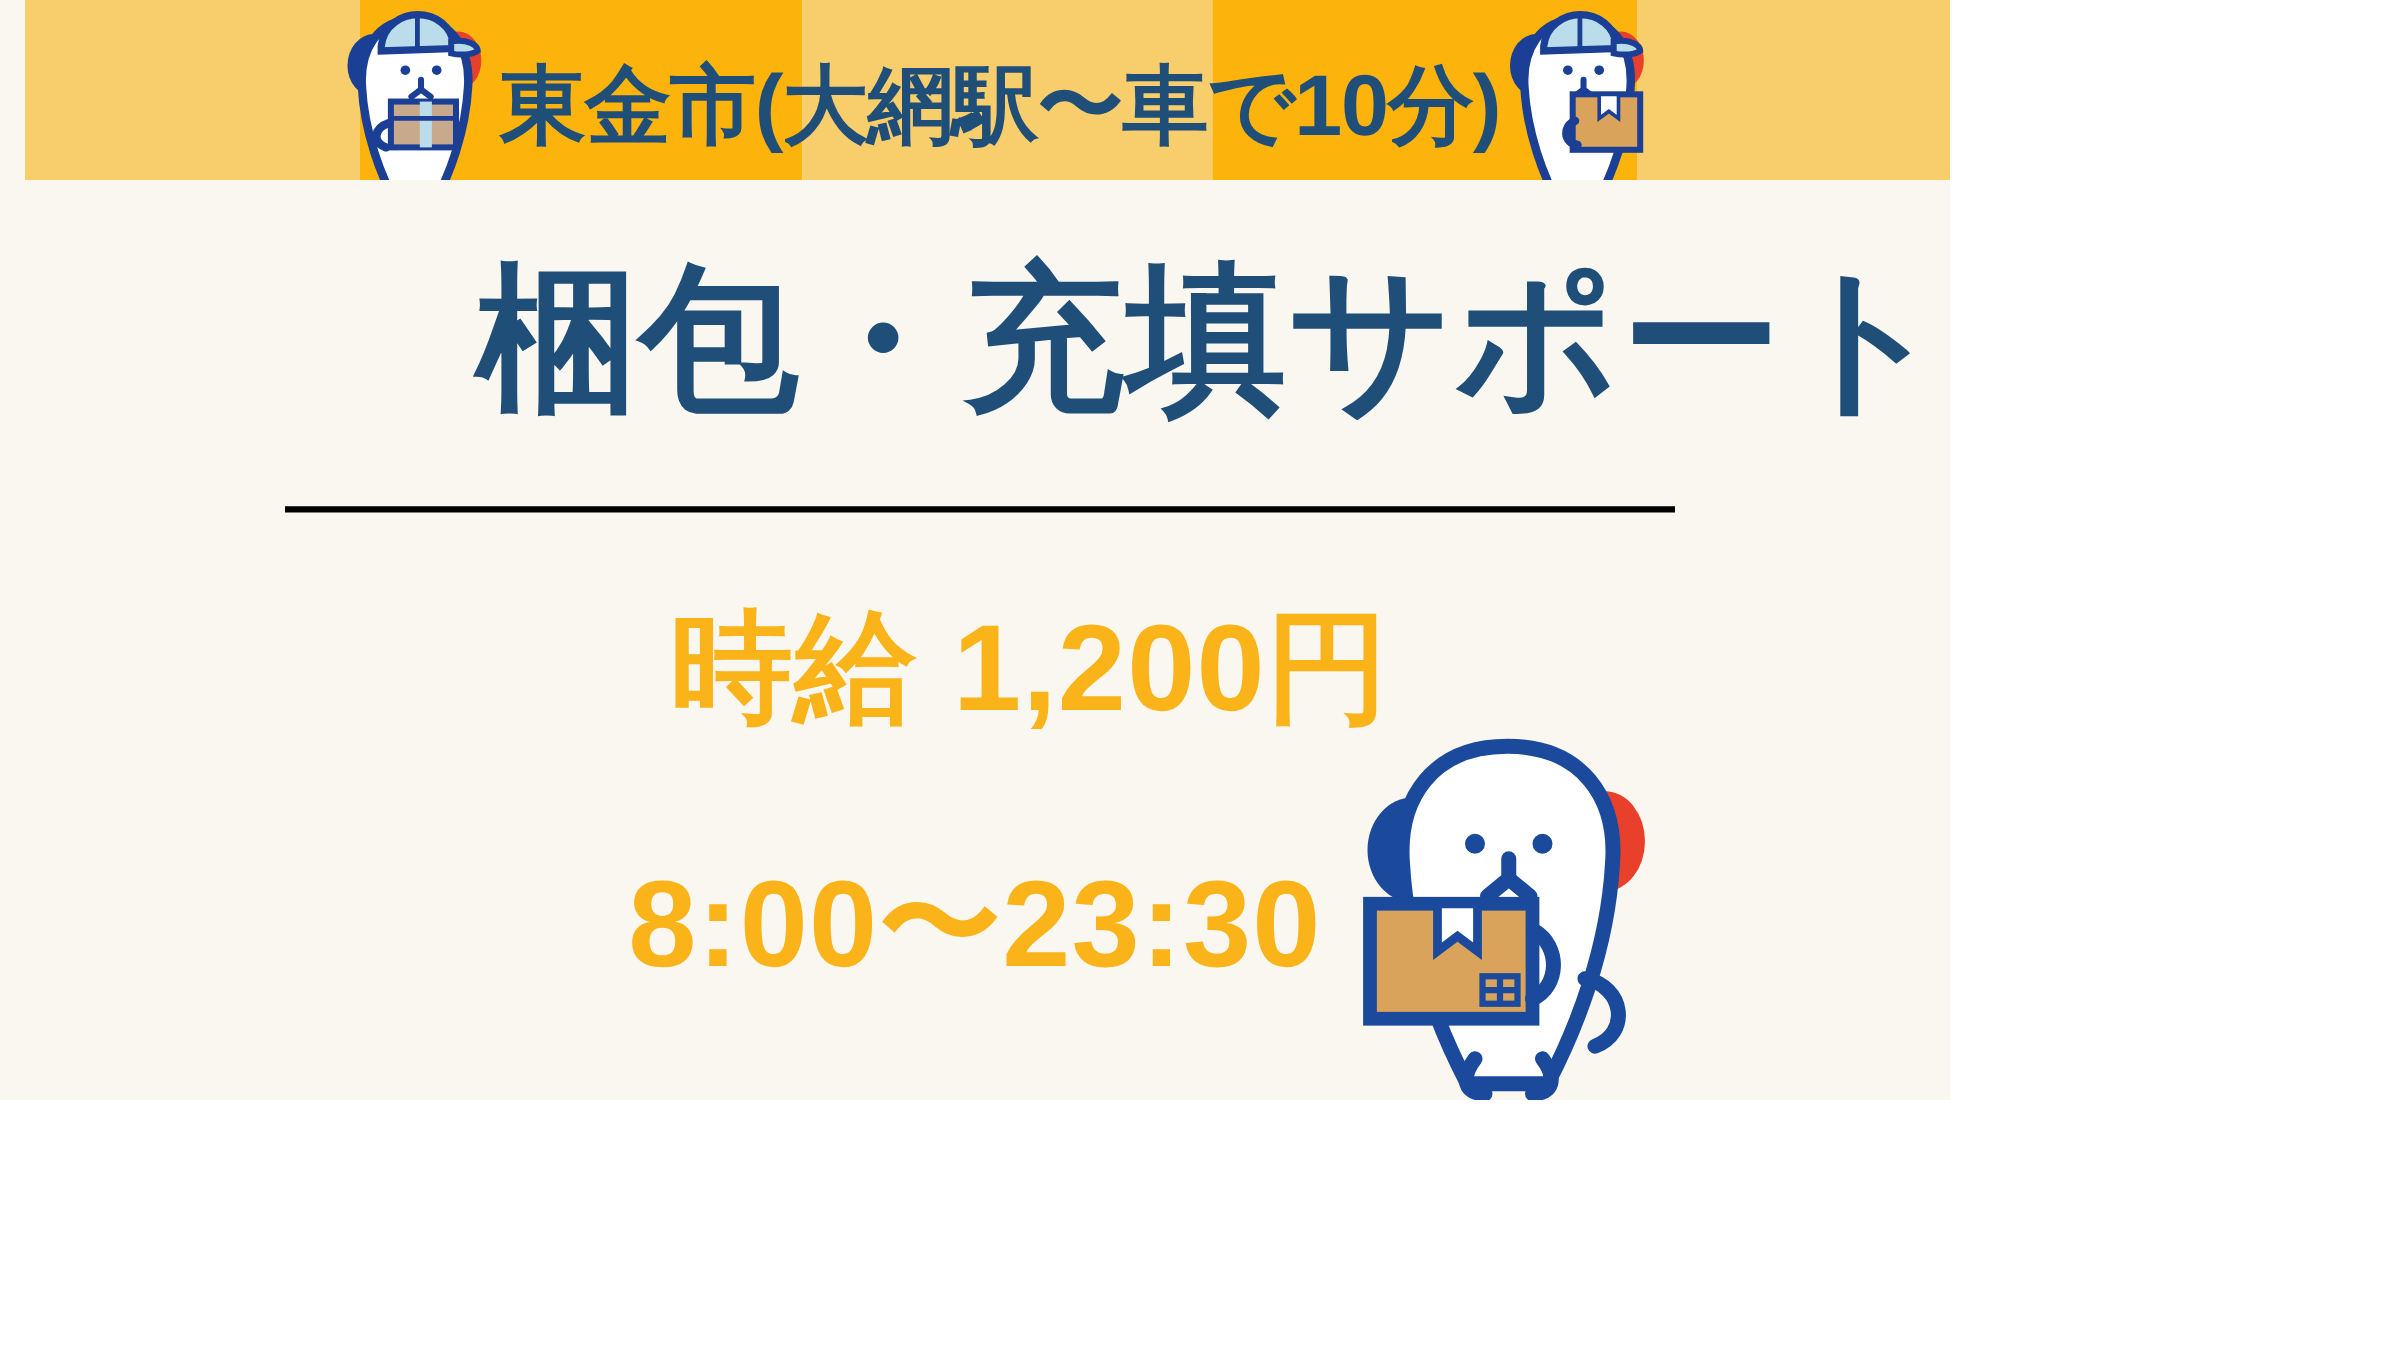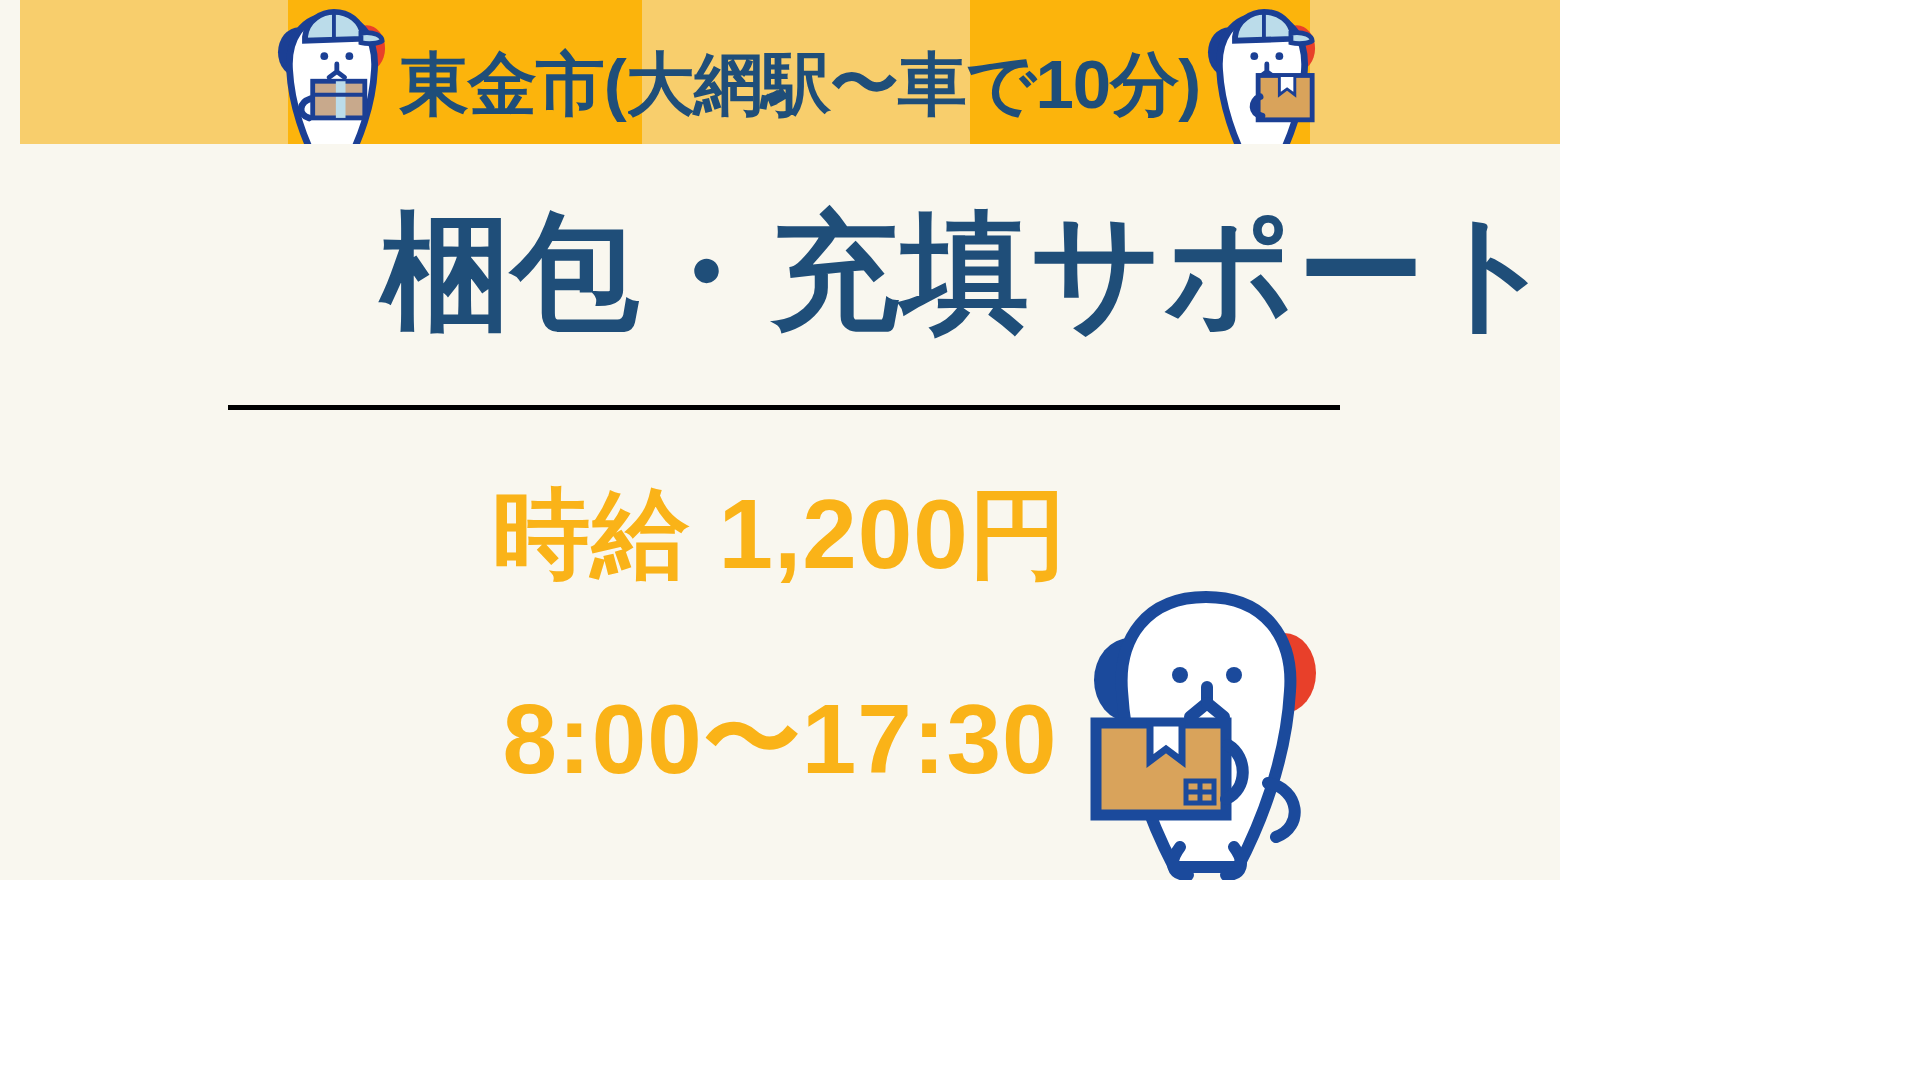--- a/index.html
+++ b/index.html
@@ -80,20 +80,21 @@
     position: absolute;
     left: 0;
     top: 470px;
     width: 1560px;
     text-align: center;
     color: #FAB318;
     font-size: 98px;
     font-weight: bold;
     letter-spacing: 1px;
     white-space: nowrap;
+    padding-left: 44px;
   }
   .hours-line {
     position: absolute;
     left: 0;
     top: 675px;
     width: 1560px;
     text-align: center;
     color: #FAB318;
     font-size: 98px;
     font-weight: bold;
@@ -201,21 +202,21 @@
 
     <div class="header-text">東金市(大網駅〜車で10分)</div>
   </div>
 
   <div class="main-title">梱包・充填サポート</div>
 
   <div class="divider"></div>
 
   <div class="wage-line">時給 1,200円</div>
 
-  <div class="hours-line">8:00〜17:30</div>
+  <div class="hours-line">8:00〜23:30</div>
 
   <div class="mascot-big">
     <svg viewBox="0 0 230 305">
 
       <ellipse cx="42" cy="105" rx="36" ry="42" fill="#1B4A9C"></ellipse>
 
       <ellipse cx="196" cy="98" rx="32" ry="40" fill="#E8402A"></ellipse>
       <path d="M196 98 a32 40 0 0 0 -32 -40 l0 80 a32 40 0 0 0 32 -40 Z" fill="#1B4A9C"></path>
 
       <path d="M118 22 C 178 22 206 64 202 116 C 198 186 172 250 150 292 L 86 292 C 64 250 38 186 34 116 C 30 64 58 22 118 22 Z" fill="#FFFFFF" stroke="#1B4A9C" stroke-width="12"></path>

